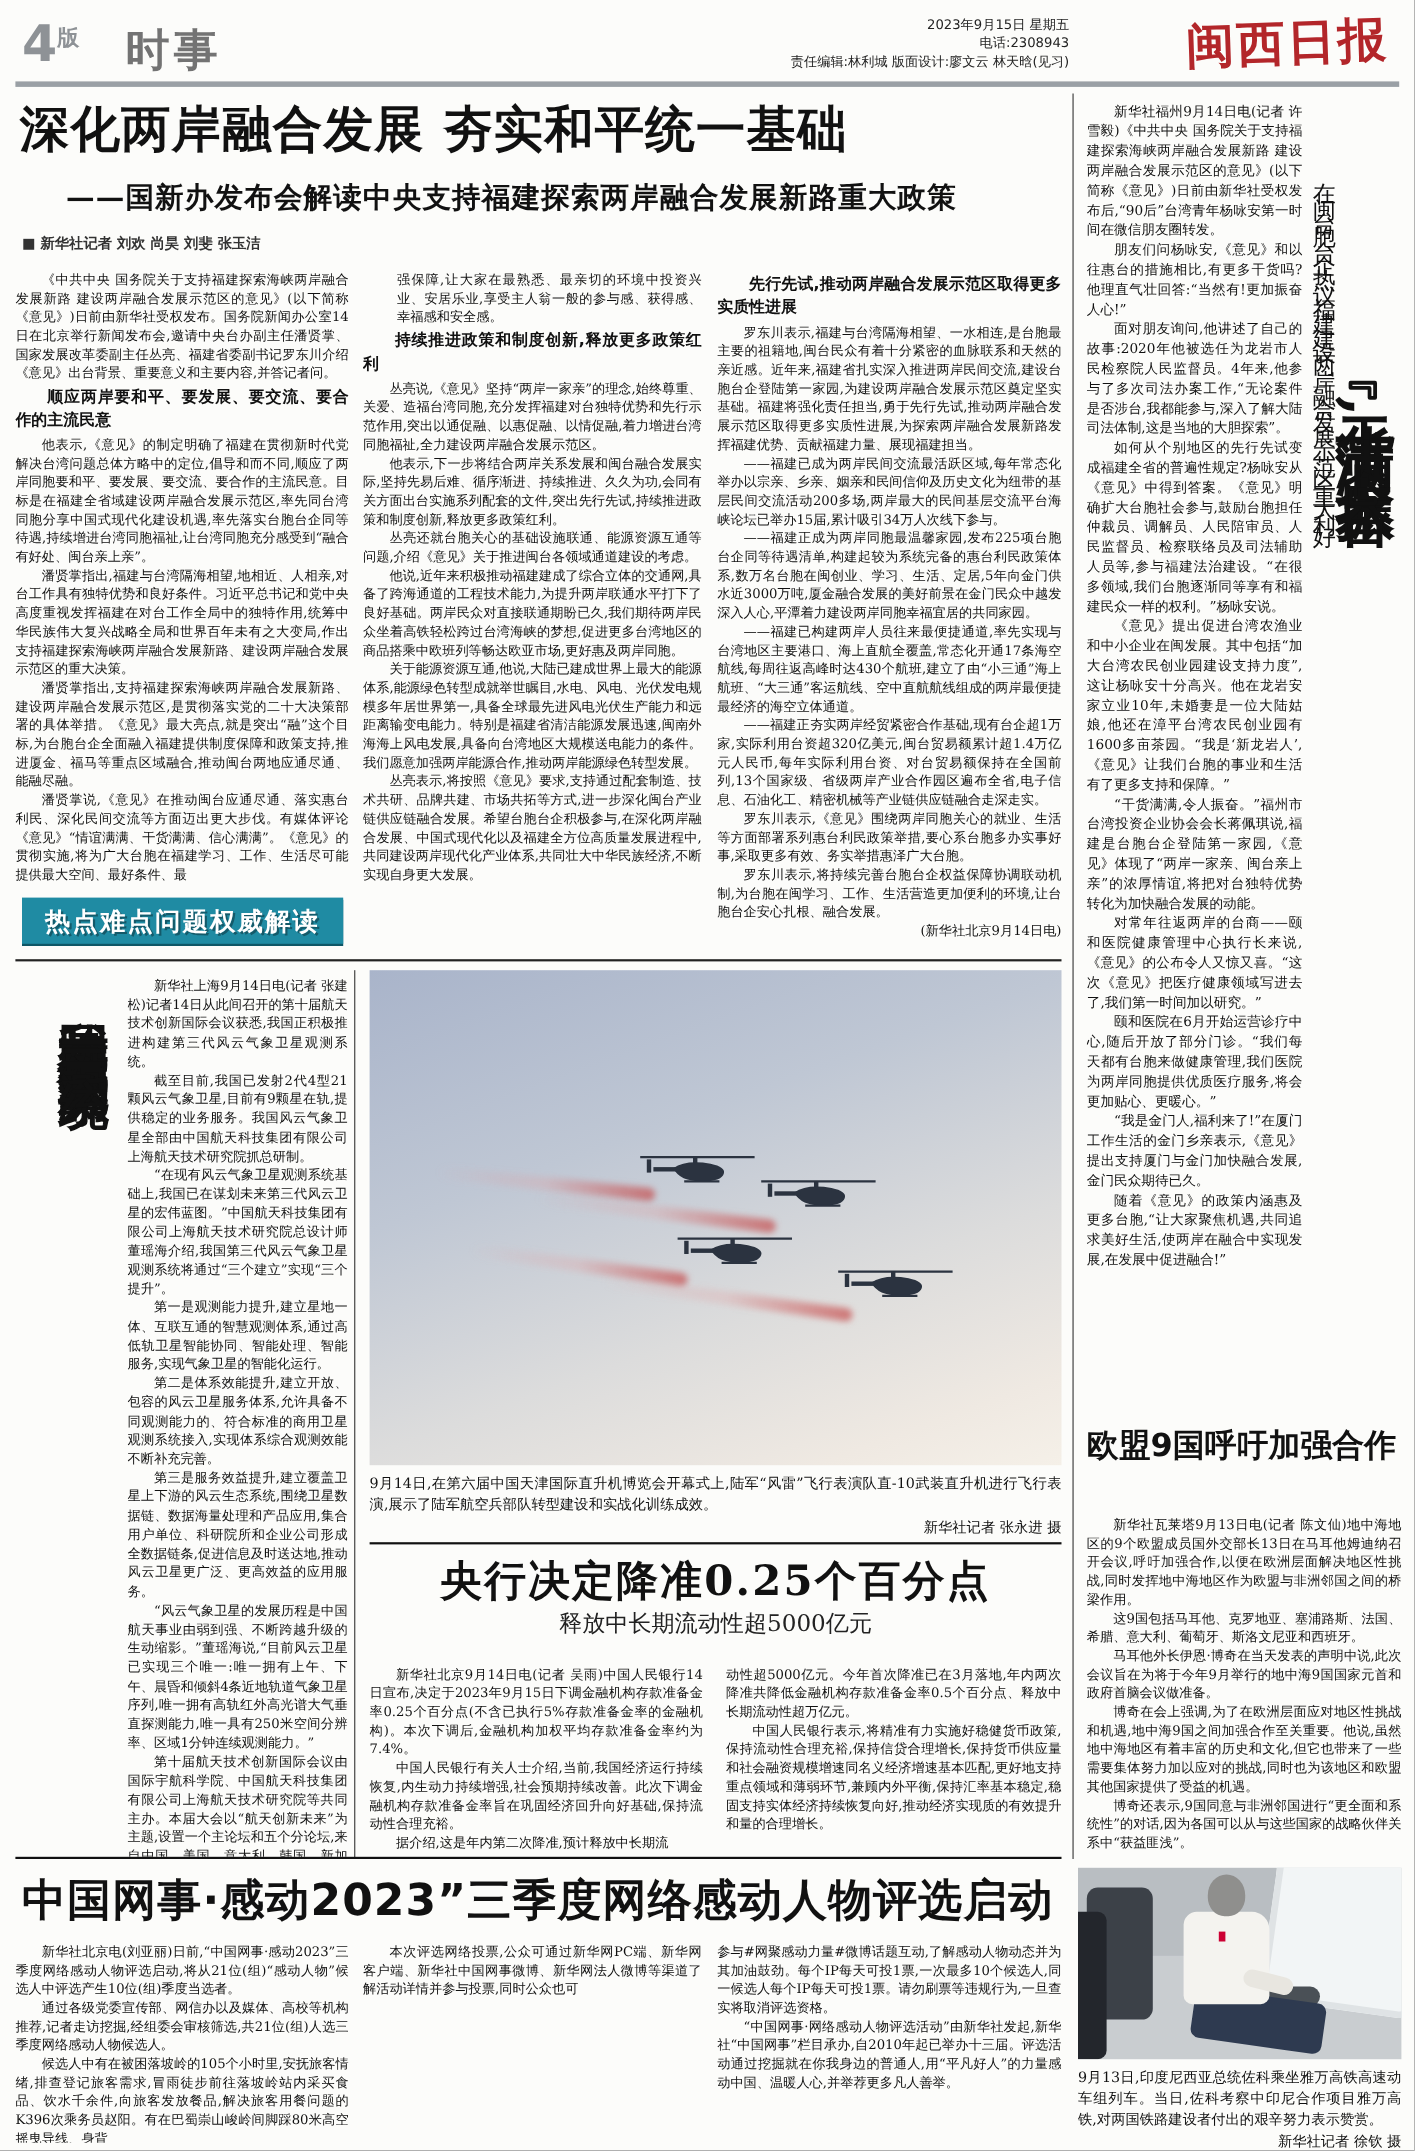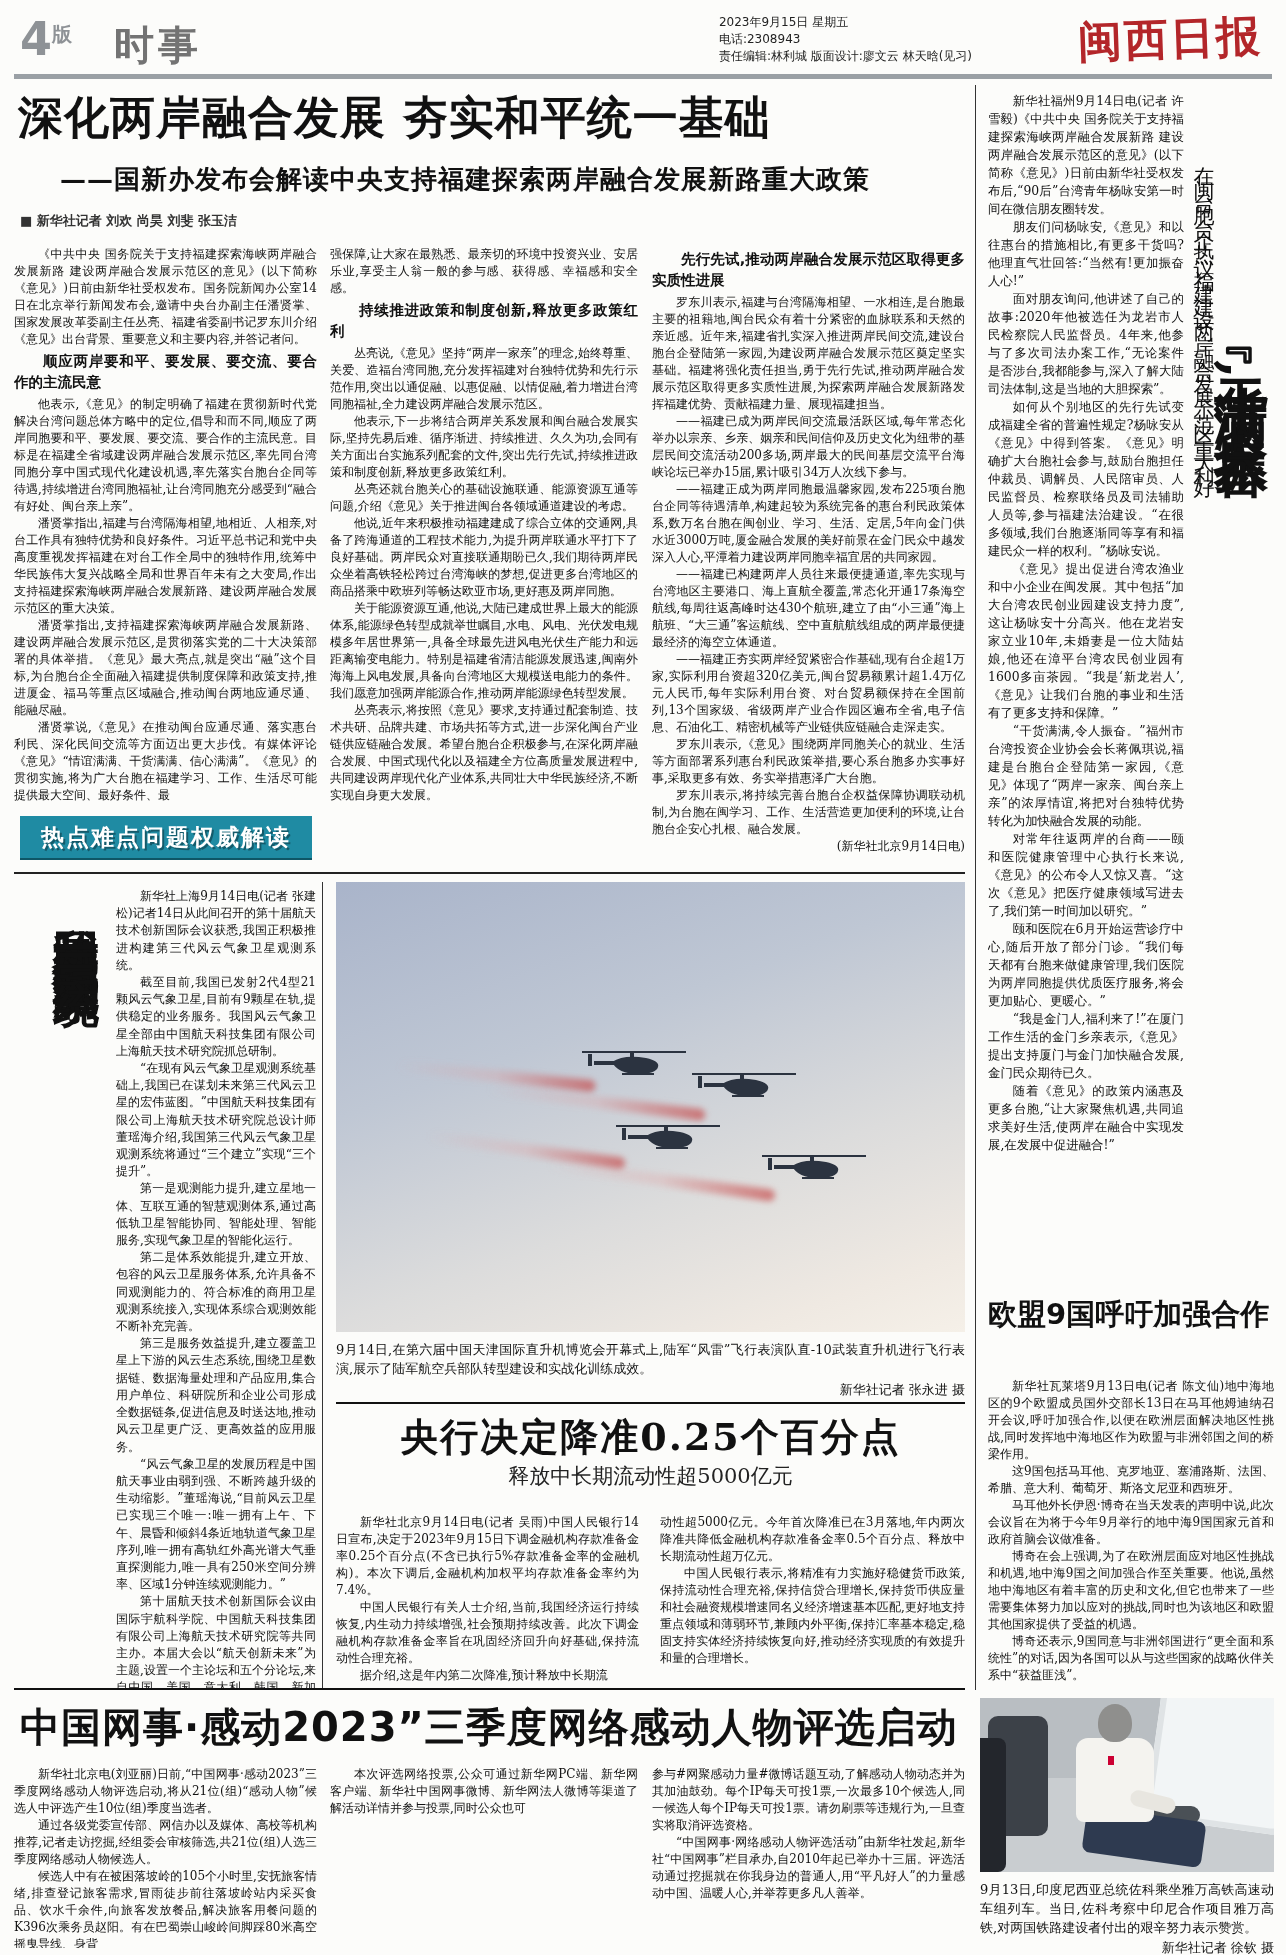--- a/index.html
+++ b/index.html
@@ -5,21 +5,21 @@
   html,body{margin:0;padding:0;background:#777;}
   .page{position:relative;width:1286px;height:1955px;background:#fcfcfa;margin:0 auto;
         font-family:"DejaVu Serif","Liberation Serif",serif;color:#111;overflow:hidden;}
   
   .hdr{position:absolute;left:14px;top:8px;width:1258px;height:62px;}
   .pagenum{position:absolute;left:6px;top:4px;color:#8e9296;font-family:"DejaVu Sans","Liberation Sans",sans-serif;}
   .pagenum .n{font-size:46px;font-weight:bold;}
   .pagenum .b{font-size:20px;font-weight:bold;vertical-align:14px;}
   .section{position:absolute;left:100px;top:10px;font-size:40px;font-weight:900;color:#737373;
            font-family:Liberation Mono, monospace;letter-spacing:4px;}
-  .dates{position:absolute;right:300px;top:6px;text-align:left;font-size:12px;line-height:17px;color:#222;
+  .dates{position:absolute;right:300px;top:6px;text-align:right;font-size:12px;line-height:17px;color:#222;
          font-family:"DejaVu Sans","Liberation Sans",sans-serif;}
   .masthead{position:absolute;right:10px;top:2px;font-size:44px;font-weight:900;color:#b3262a;
             font-family:"DejaVu Serif","Liberation Serif",serif;transform:rotate(-2deg);letter-spacing:2px;}
   .hdr-rule{position:absolute;left:14px;top:74px;width:1258px;height:5px;background:#9aa0a5;}
   
   .m-headline{position:absolute;left:18px;top:88px;width:945px;font-size:45px;font-weight:900;
               font-family:"DejaVu Sans","Liberation Sans",sans-serif;letter-spacing:1px;white-space:nowrap;}
   .m-subhead{position:absolute;left:60px;top:162px;width:900px;font-size:26px;font-weight:bold;letter-spacing:1px;}
   .m-byline{position:absolute;left:20px;top:212px;font-size:13px;font-weight:bold;color:#333;}
   .col{position:absolute;top:246px;height:612px;overflow:hidden;font-size:12px;line-height:17px;text-align:justify;}
@@ -123,21 +123,21 @@
   <div class="m-byline">■ 新华社记者 刘欢 尚昊 刘斐 张玉洁</div>
   <div class="col c1">
       <p>《中共中央 国务院关于支持福建探索海峡两岸融合发展新路 建设两岸融合发展示范区的意见》(以下简称《意见》)日前由新华社受权发布。国务院新闻办公室14日在北京举行新闻发布会,邀请中央台办副主任潘贤掌、国家发展改革委副主任丛亮、福建省委副书记罗东川介绍《意见》出台背景、重要意义和主要内容,并答记者问。</p>
       <p class="sub">顺应两岸要和平、要发展、要交流、要合作的主流民意</p>
       <p>他表示,《意见》的制定明确了福建在贯彻新时代党解决台湾问题总体方略中的定位,倡导和而不同,顺应了两岸同胞要和平、要发展、要交流、要合作的主流民意。目标是在福建全省域建设两岸融合发展示范区,率先同台湾同胞分享中国式现代化建设机遇,率先落实台胞台企同等待遇,持续增进台湾同胞福祉,让台湾同胞充分感受到“融合有好处、闽台亲上亲”。</p>
       <p>潘贤掌指出,福建与台湾隔海相望,地相近、人相亲,对台工作具有独特优势和良好条件。习近平总书记和党中央高度重视发挥福建在对台工作全局中的独特作用,统筹中华民族伟大复兴战略全局和世界百年未有之大变局,作出支持福建探索海峡两岸融合发展新路、建设两岸融合发展示范区的重大决策。</p>
       <p>潘贤掌指出,支持福建探索海峡两岸融合发展新路、建设两岸融合发展示范区,是贯彻落实党的二十大决策部署的具体举措。《意见》最大亮点,就是突出“融”这个目标,为台胞台企全面融入福建提供制度保障和政策支持,推进厦金、福马等重点区域融合,推动闽台两地应通尽通、能融尽融。</p>
       <p>潘贤掌说,《意见》在推动闽台应通尽通、落实惠台利民、深化民间交流等方面迈出更大步伐。有媒体评论《意见》“情谊满满、干货满满、信心满满”。《意见》的贯彻实施,将为广大台胞在福建学习、工作、生活尽可能提供最大空间、最好条件、最</p>
     </div>
   <div class="col c2">
-      <p style="text-indent: 0px;">强保障,让大家在最熟悉、最亲切的环境中投资兴业、安居乐业,享受主人翁一般的参与感、获得感、幸福感和安全感。</p>
+      <p style="text-indent: 0px; margin-left: 31px;">强保障,让大家在最熟悉、最亲切的环境中投资兴业、安居乐业,享受主人翁一般的参与感、获得感、幸福感和安全感。</p>
       <p class="sub">持续推进政策和制度创新,释放更多政策红利</p>
       <p>丛亮说,《意见》坚持“两岸一家亲”的理念,始终尊重、关爱、造福台湾同胞,充分发挥福建对台独特优势和先行示范作用,突出以通促融、以惠促融、以情促融,着力增进台湾同胞福祉,全力建设两岸融合发展示范区。</p>
       <p>他表示,下一步将结合两岸关系发展和闽台融合发展实际,坚持先易后难、循序渐进、持续推进、久久为功,会同有关方面出台实施系列配套的文件,突出先行先试,持续推进政策和制度创新,释放更多政策红利。</p>
       <p>丛亮还就台胞关心的基础设施联通、能源资源互通等问题,介绍《意见》关于推进闽台各领域通道建设的考虑。</p>
       <p>他说,近年来积极推动福建建成了综合立体的交通网,具备了跨海通道的工程技术能力,为提升两岸联通水平打下了良好基础。两岸民众对直接联通期盼已久,我们期待两岸民众坐着高铁轻松跨过台湾海峡的梦想,促进更多台湾地区的商品搭乘中欧班列等畅达欧亚市场,更好惠及两岸同胞。</p>
       <p>关于能源资源互通,他说,大陆已建成世界上最大的能源体系,能源绿色转型成就举世瞩目,水电、风电、光伏发电规模多年居世界第一,具备全球最先进风电光伏生产能力和远距离输变电能力。特别是福建省清洁能源发展迅速,闽南外海海上风电发展,具备向台湾地区大规模送电能力的条件。我们愿意加强两岸能源合作,推动两岸能源绿色转型发展。</p>
       <p>丛亮表示,将按照《意见》要求,支持通过配套制造、技术共研、品牌共建、市场共拓等方式,进一步深化闽台产业链供应链融合发展。希望台胞台企积极参与,在深化两岸融合发展、中国式现代化以及福建全方位高质量发展进程中,共同建设两岸现代化产业体系,共同壮大中华民族经济,不断实现自身更大发展。</p>
     </div>
   <div class="col c3">
       <p class="sub">先行先试,推动两岸融合发展示范区取得更多实质性进展</p>

